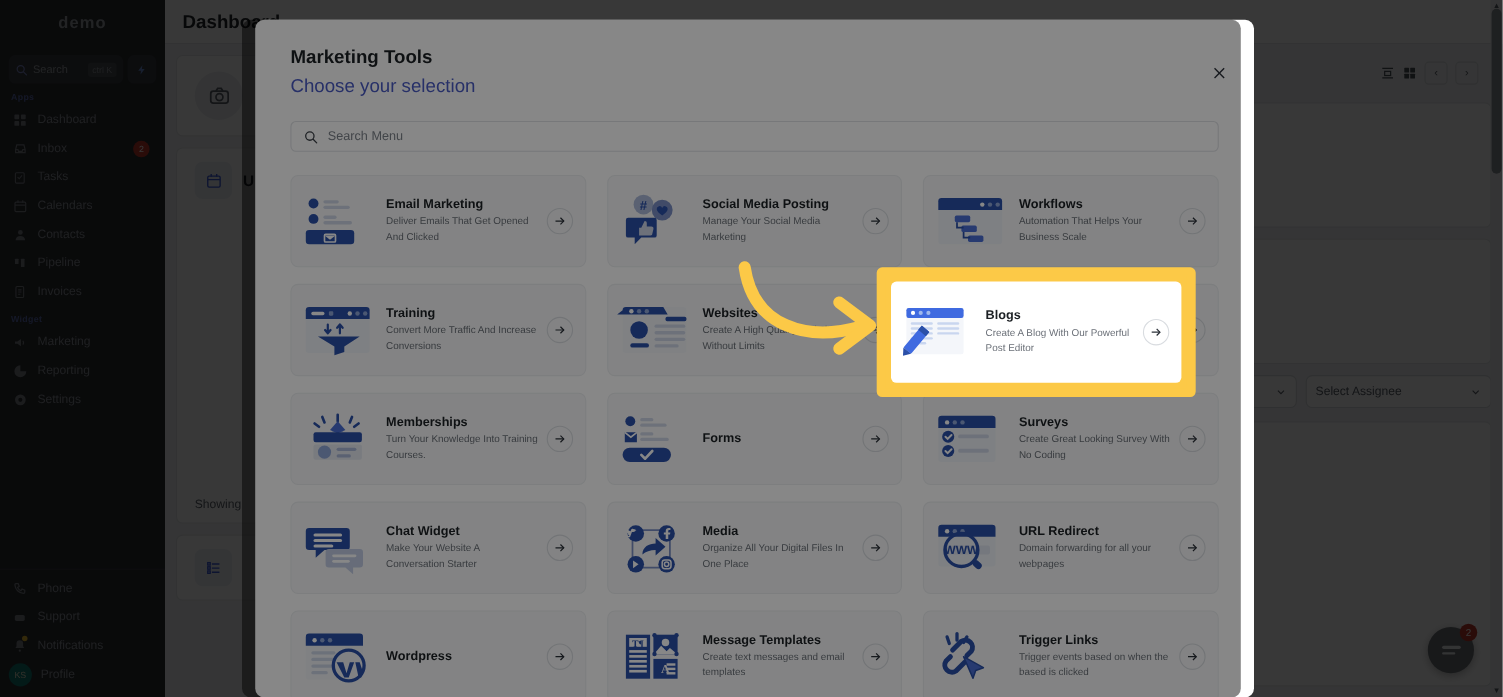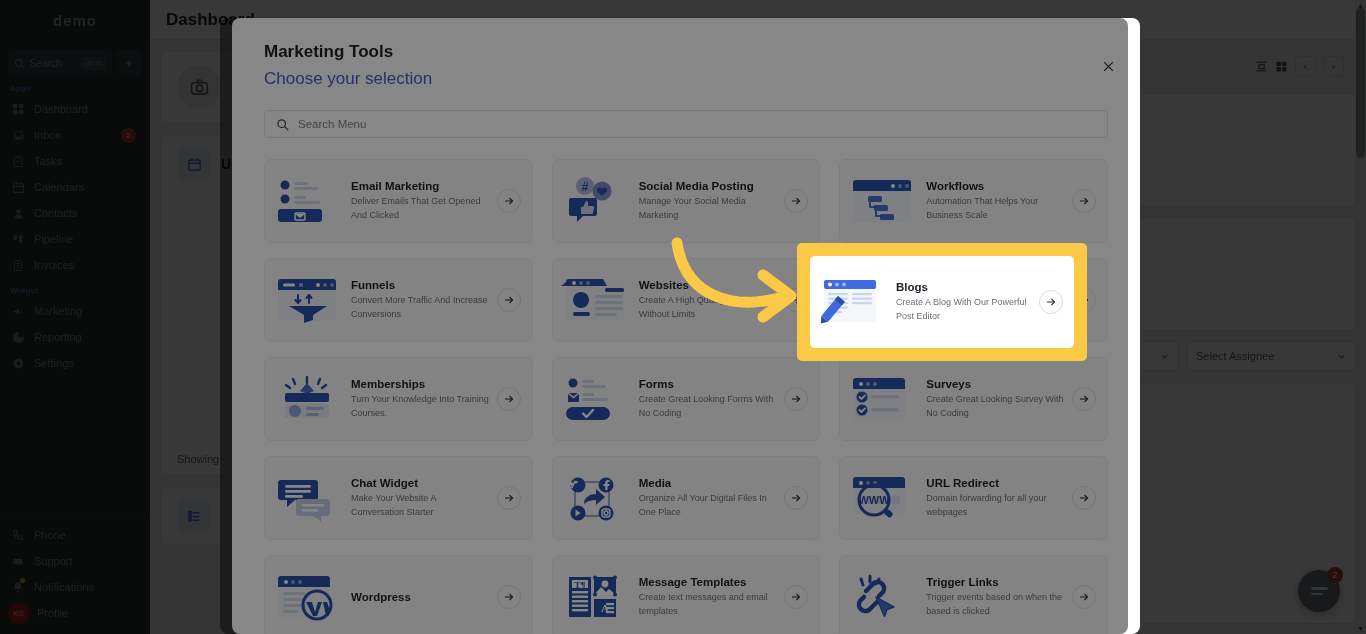--- a/index.html
+++ b/index.html
@@ -79,21 +79,21 @@
   .sb-badge {
     position: absolute; right: 14px;
     width: 15px; height: 15px; border-radius: 50%;
     background: #c0392b; color: #fff; font-size: 8px;
     display: flex; align-items: center; justify-content: center;
   }
   .sb-spacer { flex: 1; }
   .sb-bottom { border-top: 1px solid #3a3d42; padding: 4px 0 8px 0; }
   .sb-avatar {
     width: 21px; height: 21px; border-radius: 50%;
-    background: #b91c1c; color: #e6dcc0; font-size: 8px;
+    background: #0f766e; color: #e6dcc0; font-size: 8px;
     display: flex; align-items: center; justify-content: center;
     margin-left: -2px;
   }
   .dot-warn {
     position: absolute; width: 5px; height: 5px; border-radius: 50%;
     background: #e8b931; left: 20px; top: 4px;
   }
 
   
   .main {
@@ -756,21 +756,21 @@
             <rect x="26" y="9" width="4" height="4" rx="1" fill="#8fa6d8"></rect>
             <circle cx="45" cy="11" r="2" fill="#fff"></circle>
               <circle cx="52" cy="11" r="2" fill="#8fa6d8"></circle>
               <circle cx="59" cy="11" r="2" fill="#8fa6d8"></circle>
             <path d="M25 21v8M25 29l-2.5-3M25 29l2.5-3" stroke="#2b50a8" stroke-width="2" fill="none" stroke-linecap="round"></path>
             <path d="M36 29v-8M36 21l-2.5 3M36 21l2.5 3" stroke="#2b50a8" stroke-width="2" fill="none" stroke-linecap="round"></path>
             <path d="M16 32h38l-14 9v5l-9 3v-8z" fill="#2b50a8"></path>
           </svg>
         </div>
         <div class="card-txt">
-          <div class="card-title">Funnels</div>
+          <div class="card-title">Training</div>
           <div class="card-desc">Convert More Traffic And Increase Conversions</div>
         </div>
         <div class="card-arrow">
           <svg width="12" height="12" viewBox="0 0 24 24" fill="none" stroke="#2b3038" stroke-width="2.2">
               <line x1="4" y1="12" x2="19" y2="12"></line>
               <path d="M13 6l6 6-6 6"></path>
             </svg>
         </div>
       </div>
 
@@ -851,21 +851,20 @@
             <path d="M7 20h11v9H7z" fill="#2b50a8"></path>
               <path d="M7 20l5.5 4.5L18 20" fill="none" stroke="#fff" stroke-width="1.5"></path>
             <rect x="21" y="20" width="12" height="3" rx="1.5" fill="#cfd6e6"></rect>
               <rect x="21" y="25" width="26" height="3" rx="1.5" fill="#cfd6e6"></rect>
             <rect x="5" y="34" width="44" height="13" rx="6.5" fill="#2b50a8"></rect>
             <path d="M22 40.5l3.5 3.5L32 37" fill="none" stroke="#fff" stroke-width="2.4" stroke-linecap="round" stroke-linejoin="round"></path>
           </svg>
         </div>
         <div class="card-txt">
           <div class="card-title">Forms</div>
-          <div class="card-desc">Create Great Looking Forms With No Coding</div>
         </div>
         <div class="card-arrow">
           <svg width="12" height="12" viewBox="0 0 24 24" fill="none" stroke="#2b3038" stroke-width="2.2">
               <line x1="4" y1="12" x2="19" y2="12"></line>
               <path d="M13 6l6 6-6 6"></path>
             </svg>
         </div>
       </div>
 
       <div class="card">

